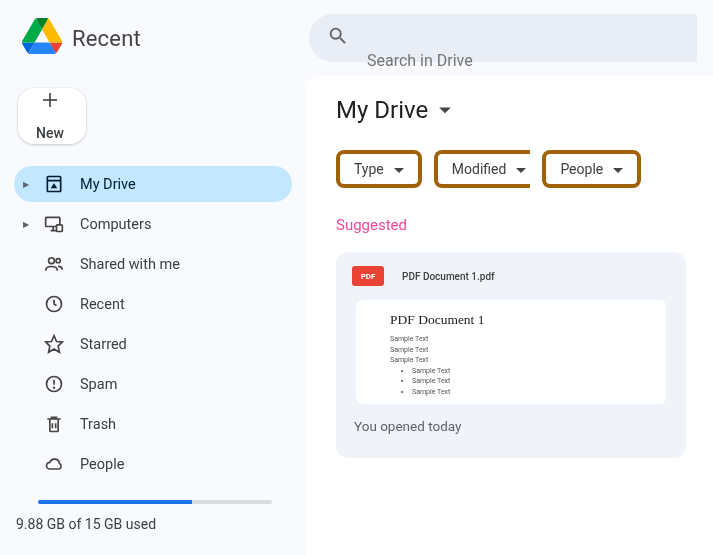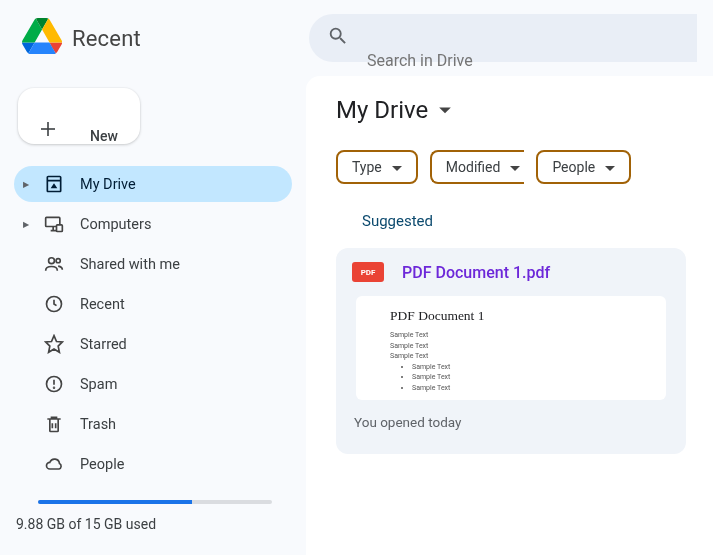--- a/index.html
+++ b/index.html
@@ -8,21 +8,21 @@
     .header { display: flex; align-items: center; padding: 14px 16px 14px 22px; gap: 16px; }
     .logo-wrap { display: flex; align-items: center; gap: 10px; }
     .app-title { font-size: 22px; color: #444; font-weight: 400; letter-spacing: 0.2px; }
     .searchbar { flex: 1; background: #e9eef6; border-radius: 999px 0 0 999px; height: 48px; display: flex; align-items: center; padding: 0 18px; margin-left: 152px; gap: 18px; }
     .searchbar svg { color: #5f6368; }
     .searchbar input { border: none; outline: none; background: transparent; font-size: 16px; color: #5f6368; width: 100%; margin-top: 44px; }
 
     .body { display: flex; flex: 1; min-height: 0; }
 
     .sidebar { width: 306px; padding: 8px 14px 0 14px; display: flex; flex-direction: column; }
-    .new-btn { background: #fff; border: none; border-radius: 16px; box-shadow: 0 1px 3px rgba(0,0,0,0.18), 0 0 0 1px rgba(0,0,0,0.02); height: 56px; display: inline-flex; align-items: flex-end; gap: 30px; padding: 0 22px 0 18px; cursor: pointer; width: fit-content; margin: 4px 0 22px 4px; }
+    .new-btn { background: #fff; border: none; border-radius: 16px; box-shadow: 0 1px 3px rgba(0,0,0,0.18), 0 0 0 1px rgba(0,0,0,0.02); height: 56px; display: inline-flex; align-items: center; gap: 10px; padding: 0 22px 0 18px; cursor: pointer; width: fit-content; margin: 4px 0 22px 4px; flex-direction: column; }
     .new-btn span.label { font-size: 14px; font-weight: 500; color: #3c4043; }
 
     .nav { list-style: none; }
     .nav li { display: flex; align-items: center; gap: 16px; height: 36px; padding: 0 14px 0 8px; border-radius: 18px; cursor: pointer; color: #3c4043; font-size: 14.5px; margin-bottom: 4px; }
     .nav li.active { background: #c2e7ff; color: #001d35; }
     .nav li .icon-slot { width: 20px; display: flex; align-items: center; justify-content: center; color: #444; }
     .nav li.active .icon-slot { color: #001d35; }
     .nav li .tri { width: 8px; text-align: center; color: #5f6368; font-size: 8px; margin-right: -2px; }
     .nav li .tri.hidden { visibility: hidden; }
 
@@ -30,30 +30,30 @@
     .bar-bg { height: 4px; background: #dadce0; border-radius: 99px; overflow: hidden; position: relative; }
     .bar-fill { height: 100%; background: #1a73e8; position: absolute; left: 0; top: 0; }
     .storage-text { font-size: 14px; color: #3c4043; margin-top: 12px; padding-left: 2px; }
 
     .main { flex: 1; background: #fff; border-radius: 14px 0 0 0; padding: 20px 0 0 30px; display: flex; flex-direction: column; }
     .breadcrumb { display: flex; align-items: center; gap: 10px; cursor: pointer; }
     .breadcrumb-title { font-size: 24px; color: #202124; font-weight: 400; }
     .breadcrumb svg { color: #444; }
 
     .filters { display: flex; gap: 12px; margin-top: 26px; }
-    .filter-chip { border: 2px solid #a16207; border-radius: 8px; padding: 7px 14px; display: flex; align-items: center; gap: 10px; font-size: 14px; color: #3c4043; cursor: pointer; background: #fff; }
+    .filter-chip { border: 4px solid #a16207; border-radius: 8px; padding: 7px 14px; display: flex; align-items: center; gap: 10px; font-size: 14px; color: #3c4043; cursor: pointer; background: #fff; }
     .filter-chip .caret { color: #444; }
     .filter-chip.cut { border-right: none; border-radius: 8px 0 0 8px; padding-right: 4px; }
 
-    .section-title { font-size: 15px; color: #0c4a6e; margin-top: 28px; font-weight: 400; margin-left: 26px; }
+    .section-title { font-size: 15px; color: #ec4899; margin-top: 28px; font-weight: 400; }
 
     .card { margin-top: 18px; background: #f0f4f9; border-radius: 12px; width: 350px; overflow: hidden; }
     .card-header { display: flex; align-items: center; gap: 18px; padding: 14px 16px; }
     .pdf-badge { width: 32px; height: 20px; background: #ea4335; border-radius: 3px; display: flex; align-items: center; justify-content: center; color: #fff; font-size: 8px; font-weight: 700; }
-    .card-title { font-size: 16px; font-weight: 500; color: #6d28d9; }
+    .card-title { font-size: 10px; font-weight: 500; color: #404040; }
     .preview { background: #fff; margin: 0 20px; border-radius: 6px; height: 104px; padding: 12px 34px; overflow: hidden; font-size: 9px; color: #333; }
     .preview-title { font-size: 13.5px; font-family: Georgia, serif; margin-bottom: 6px; color: #202124; }
     .preview-line { font-size: 7px; color: #555; line-height: 1.5; }
     .preview-bullet { font-size: 7px; color: #555; margin-left: 22px; line-height: 1.5; list-style-type: disc; }
     .card-footer { font-size: 13.5px; color: #5f6368; padding: 14px 18px 24px; }
   </style>
 </head>
 <body>
 
 <div class="header">

